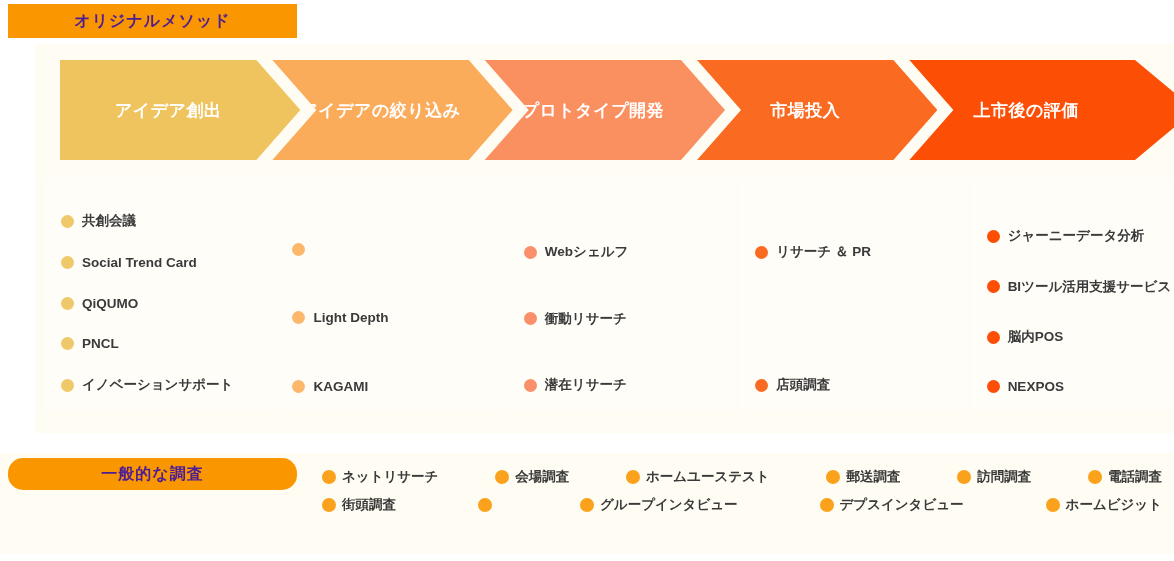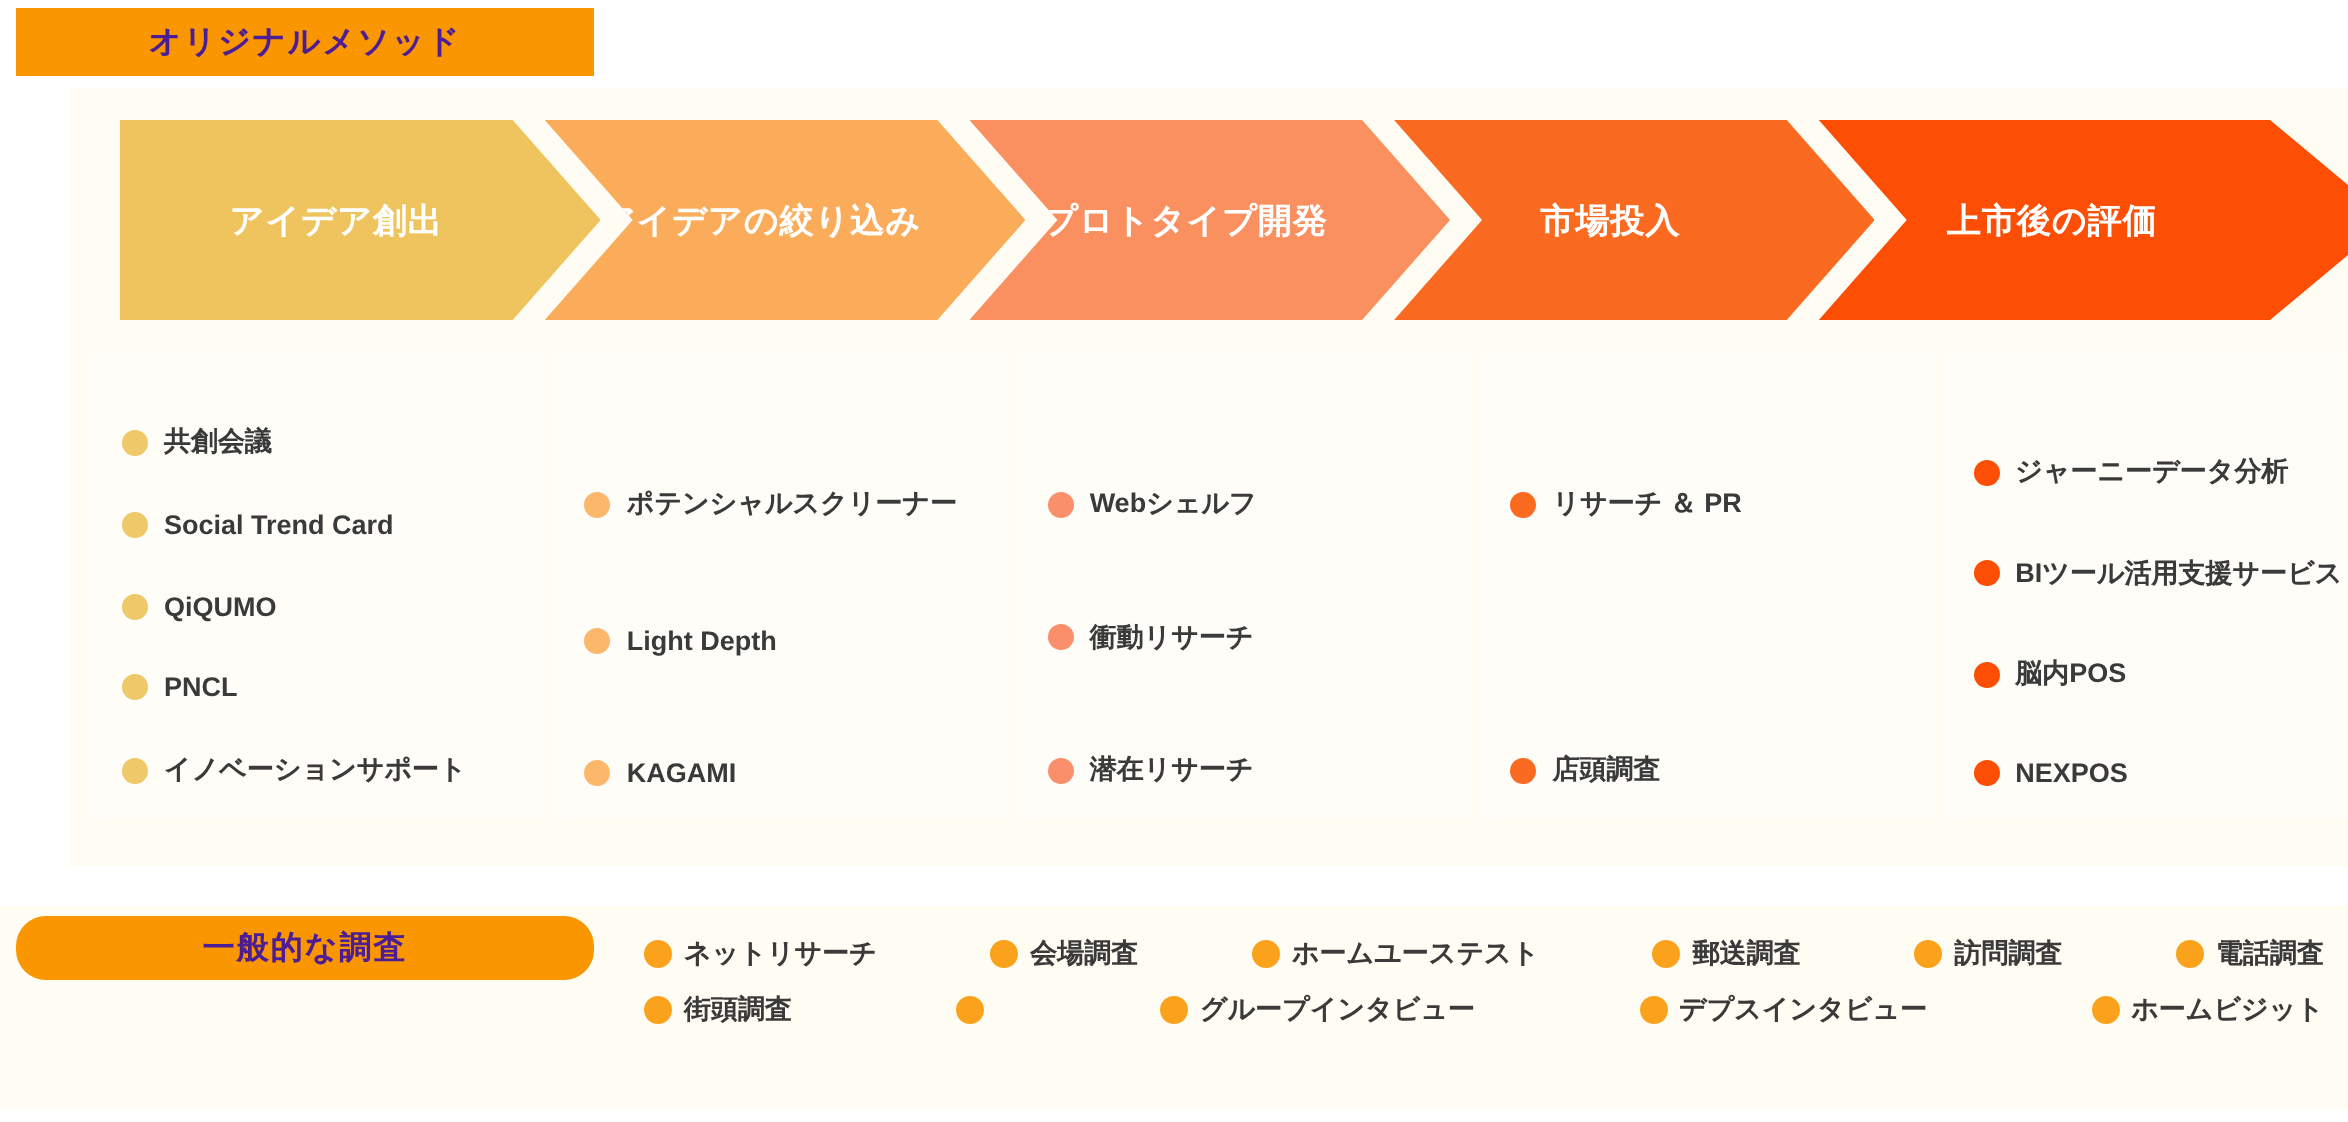--- a/index.html
+++ b/index.html
@@ -231,21 +231,20 @@
       </div>
       <div class="item">
         <span class="dot" style="background: rgb(239, 201, 105);"></span>
         <span>イノベーションサポート</span>
       </div>
     </div>
 
     <div class="method-col pad-2">
       <div class="item">
         <span class="dot" style="background: rgb(251, 184, 107);"></span>
-        <span>ポテンシャルスクリーナー</span>
       </div>
       <div class="item">
         <span class="dot" style="background: rgb(251, 184, 107);"></span>
         <span>Light Depth</span>
       </div>
       <div class="item">
         <span class="dot" style="background: rgb(251, 184, 107);"></span>
         <span>KAGAMI</span>
       </div>
     </div>

